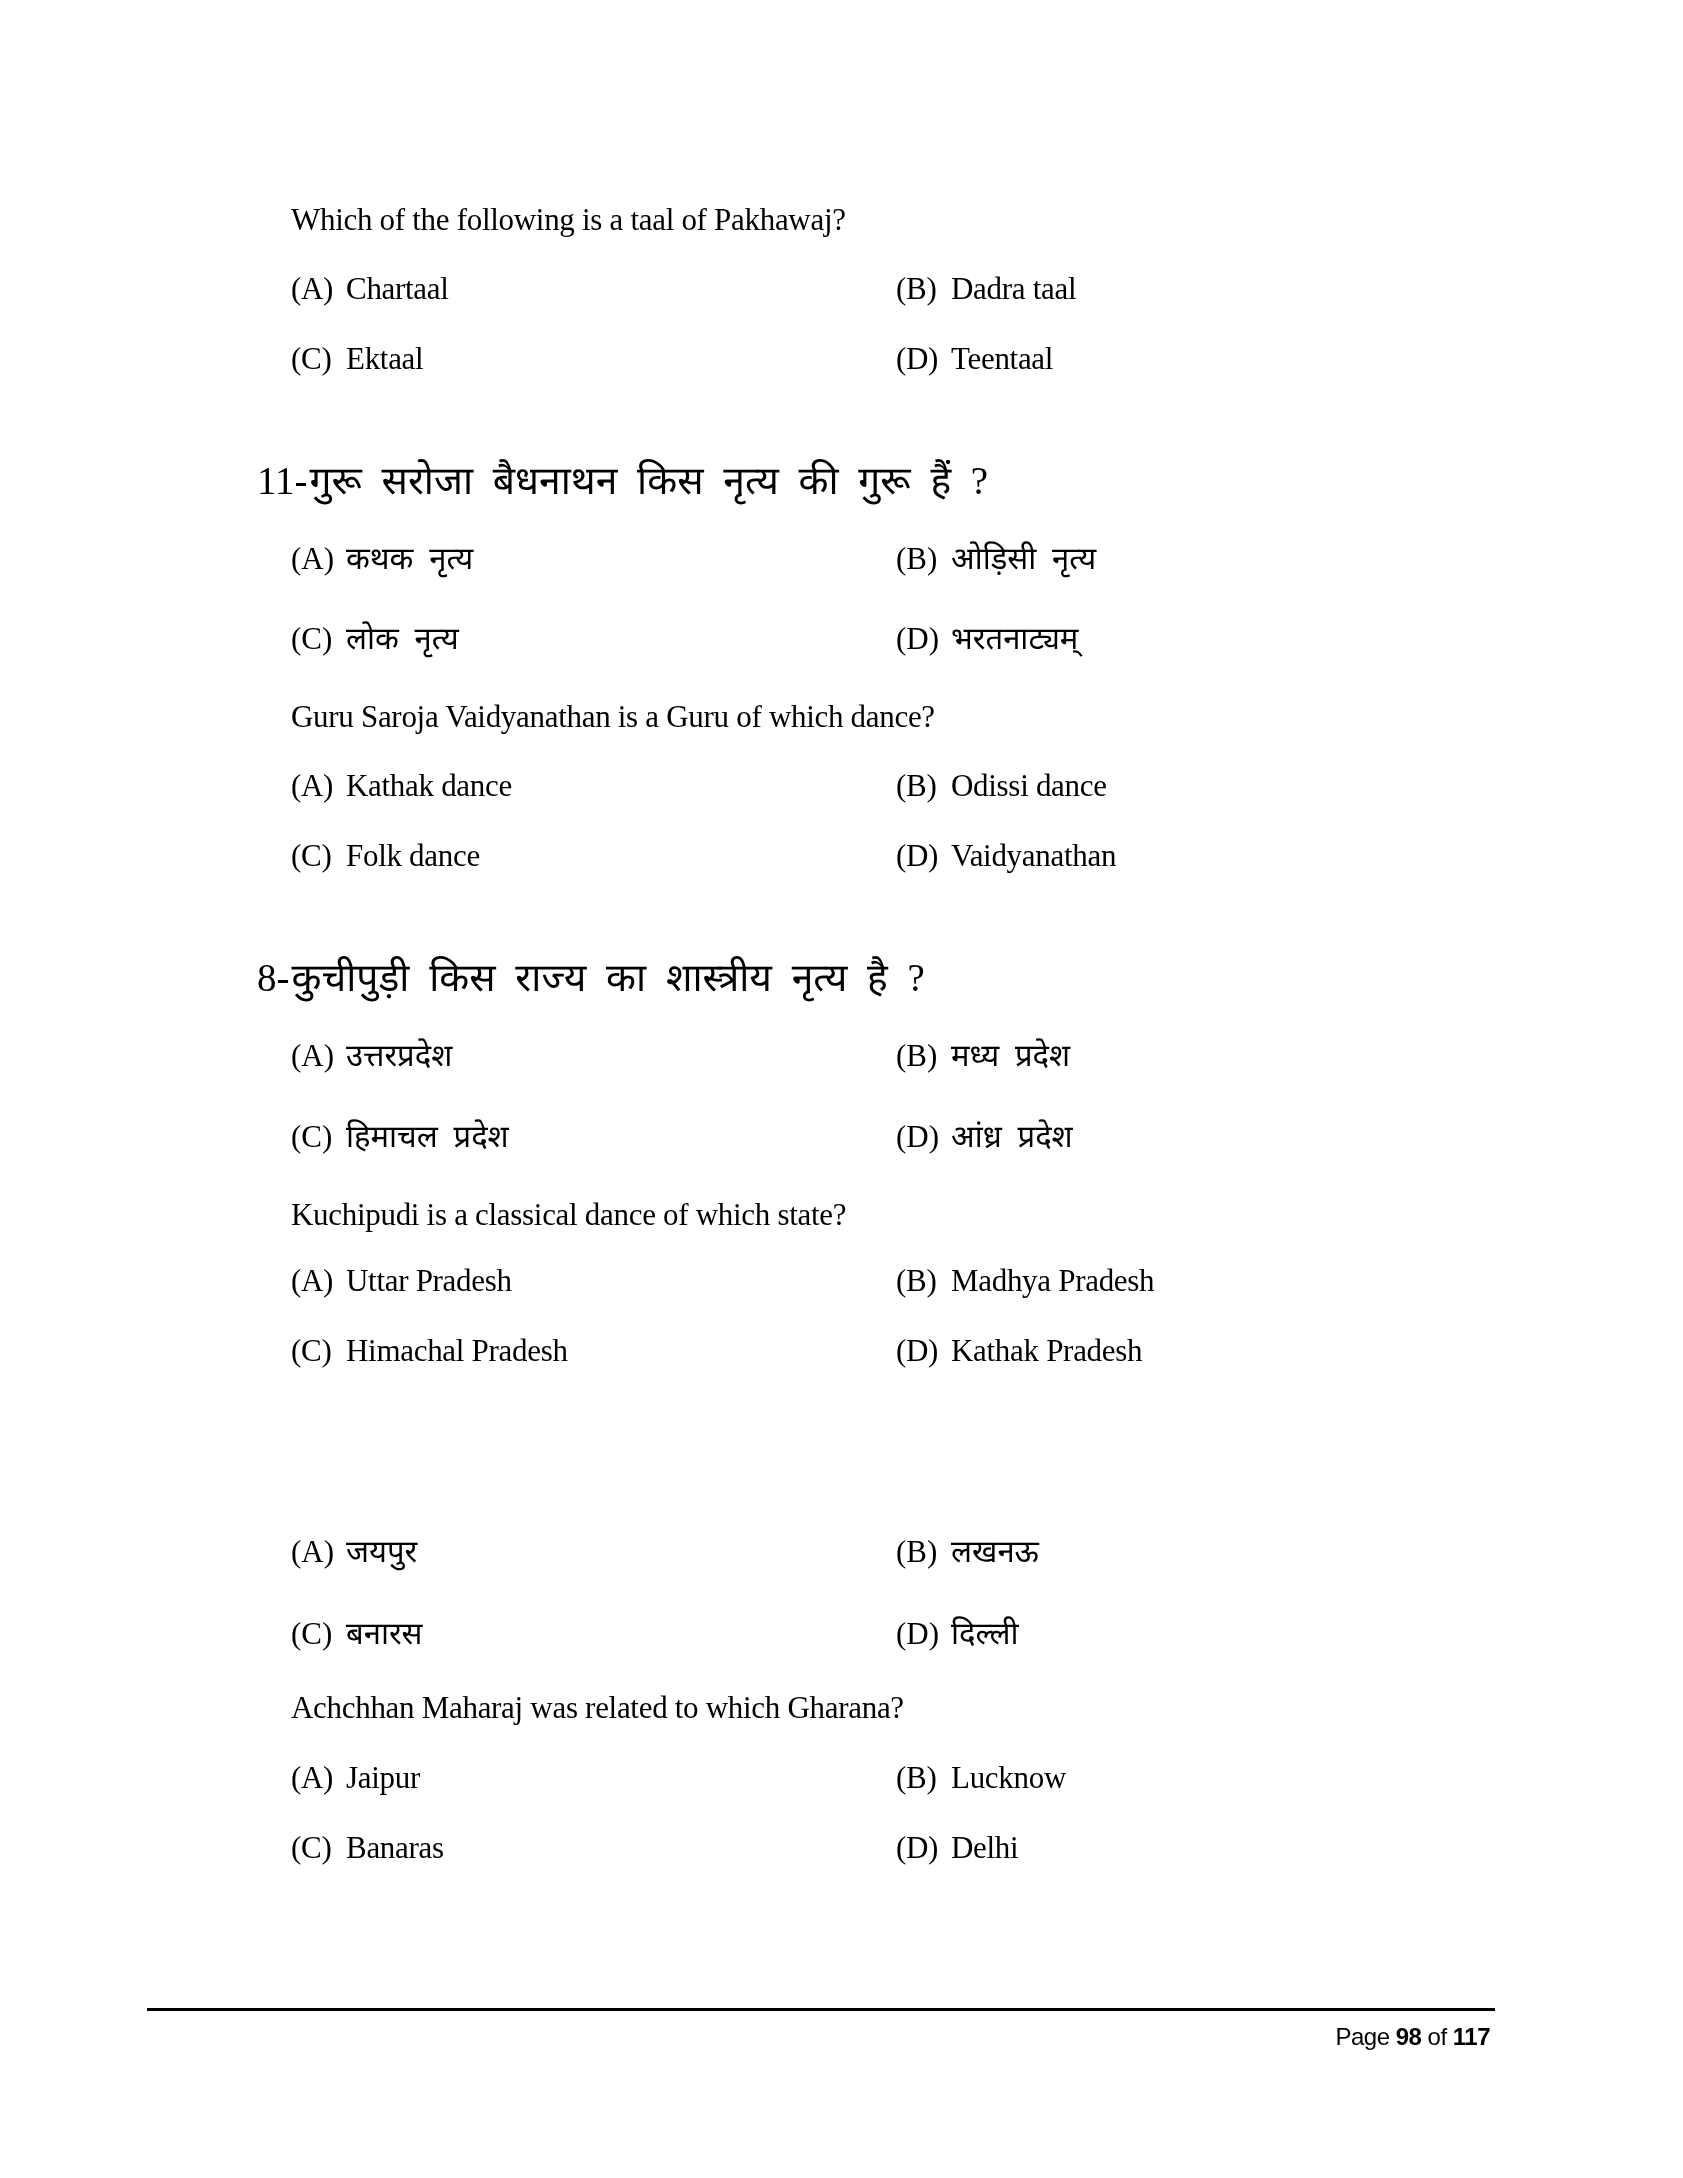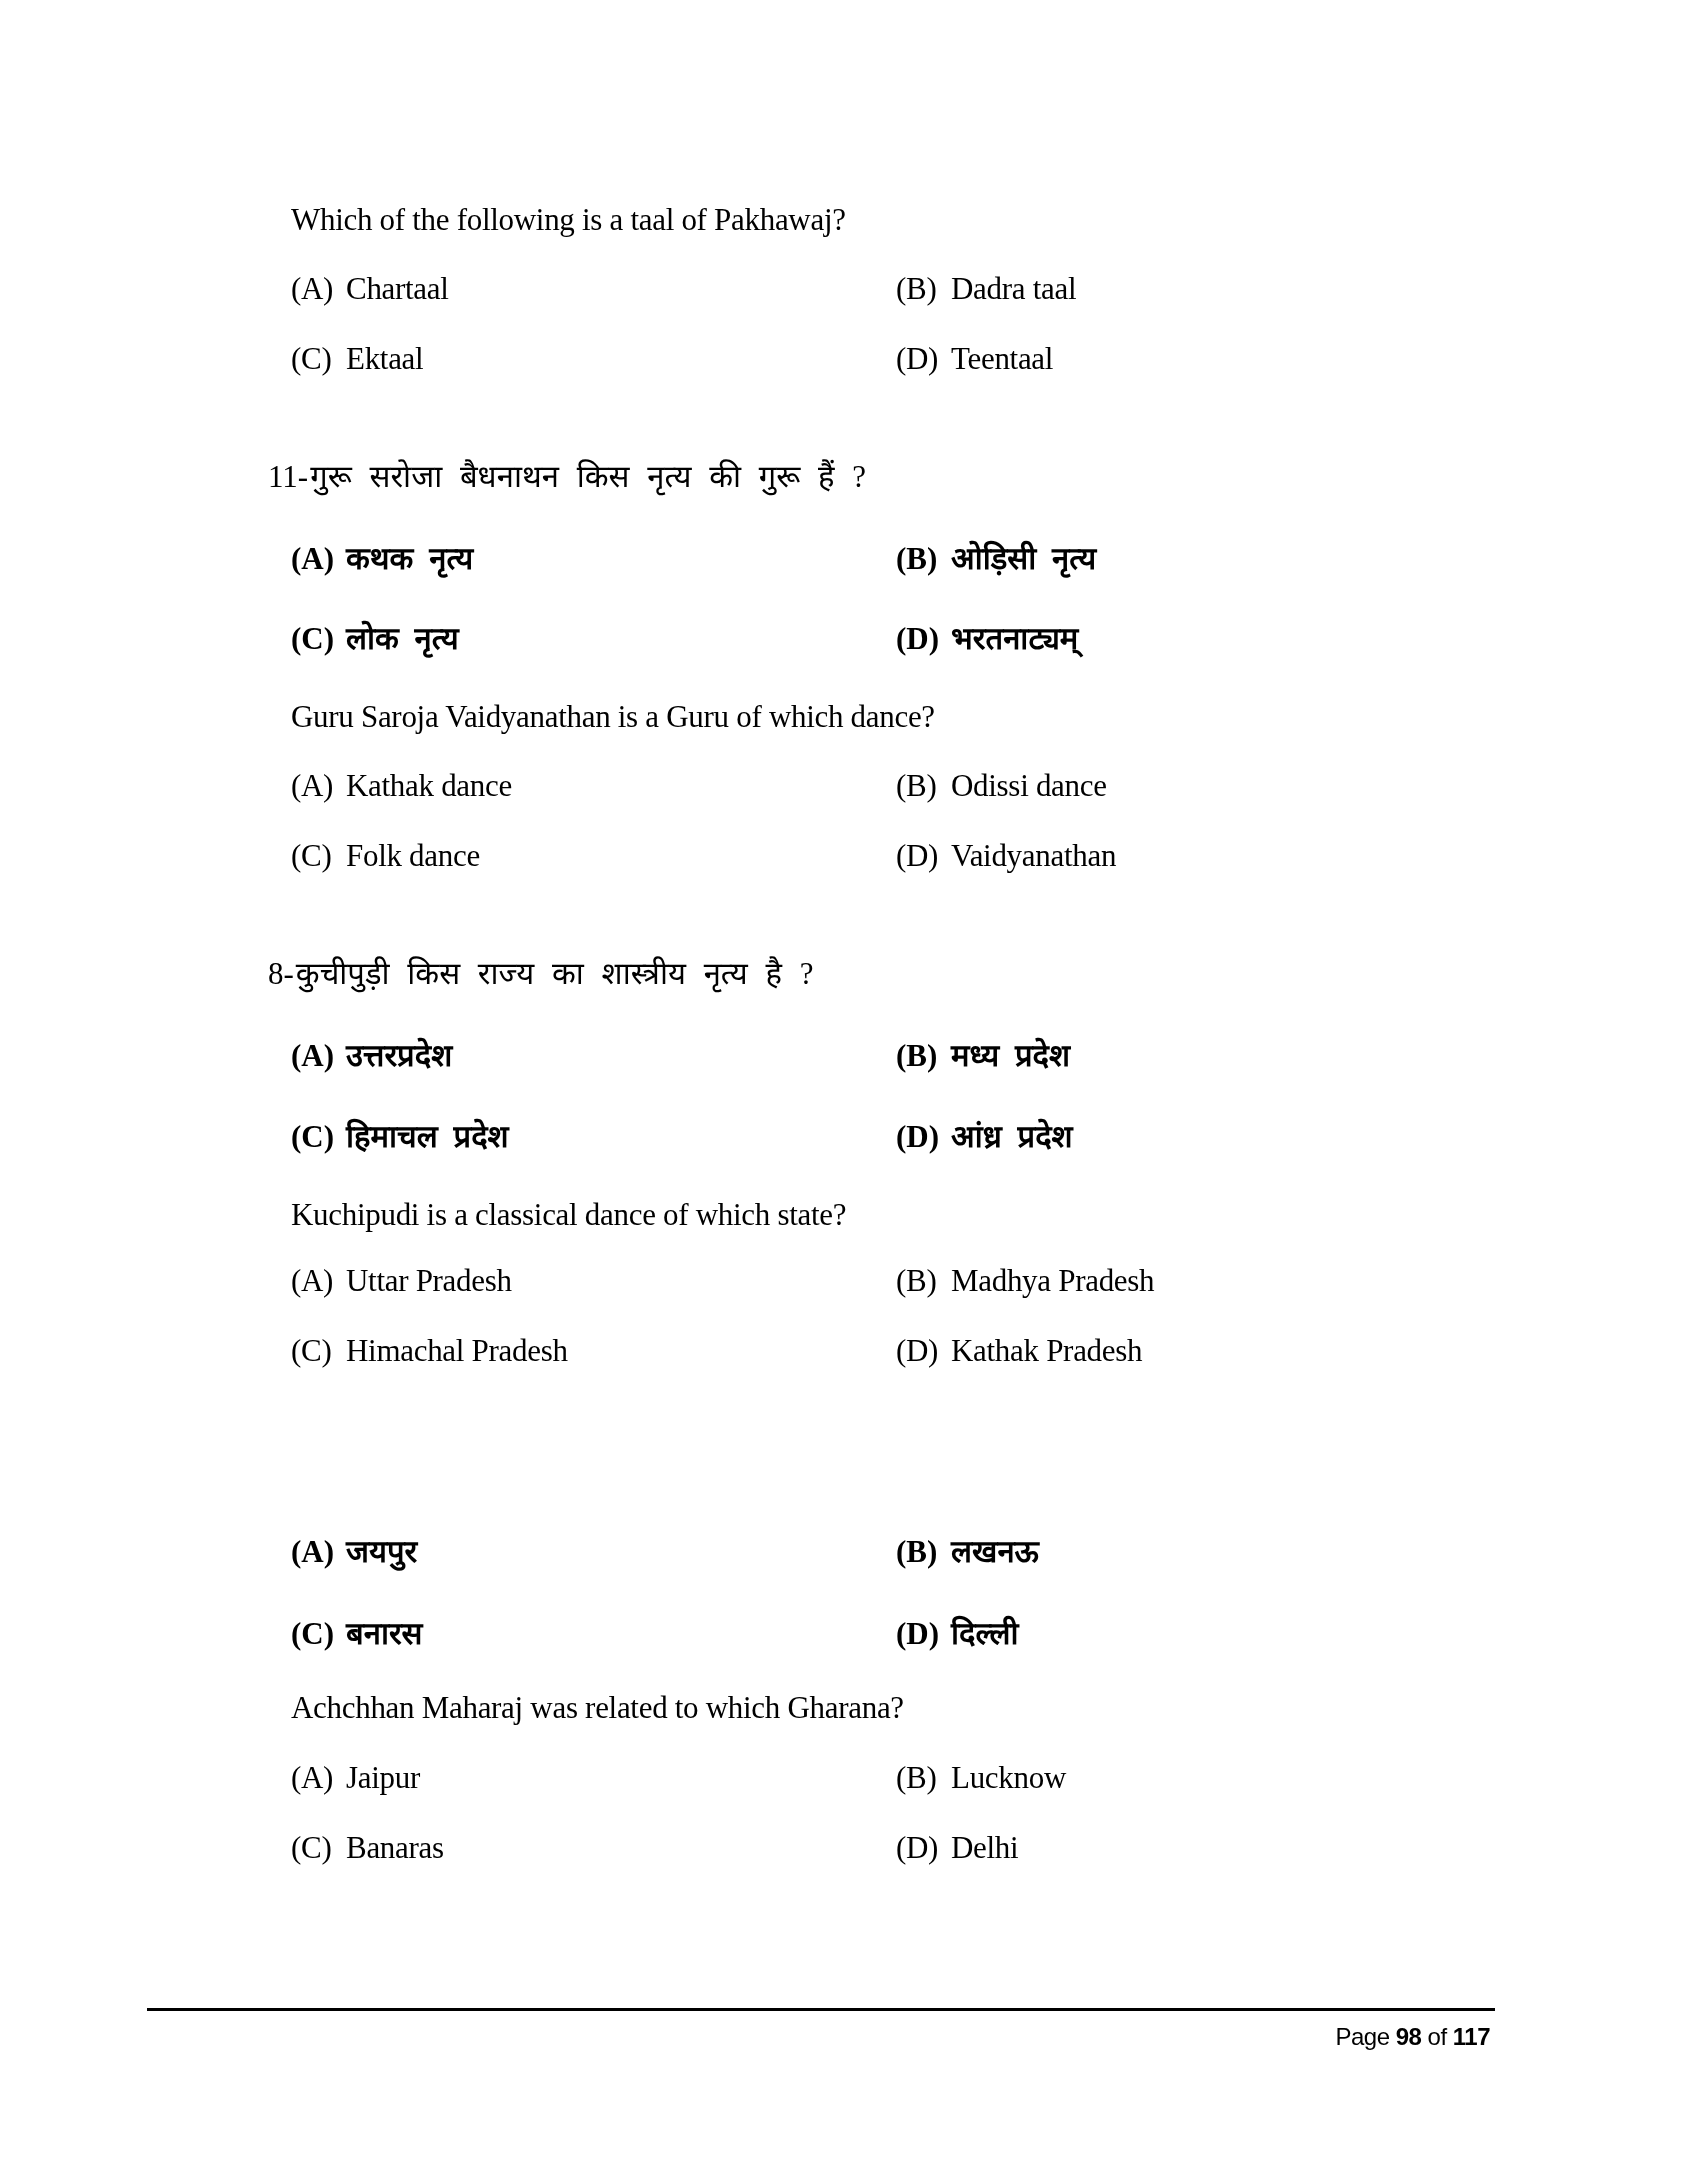--- a/index.html
+++ b/index.html
@@ -25,28 +25,26 @@
   .line {
     position: absolute;
     white-space: nowrap;
     line-height: 1;
   }
   .en {
     font-size: 31px;
     letter-spacing: -0.3px;
   }
   .hi-q {
-    font-size: 31px;
+    font-size: 39px;
     word-spacing: 10px;
-    margin-left: 11px;
   }
   .hi-opt {
     font-size: 31px;
     word-spacing: 8px;
-    font-weight: bold;
   }
   .opt-label {
     display: inline-block;
     width: 55px;
   }
   .qnum {
     display: inline-block;
     margin-right: 2px;
   }
   .footer-rule {

